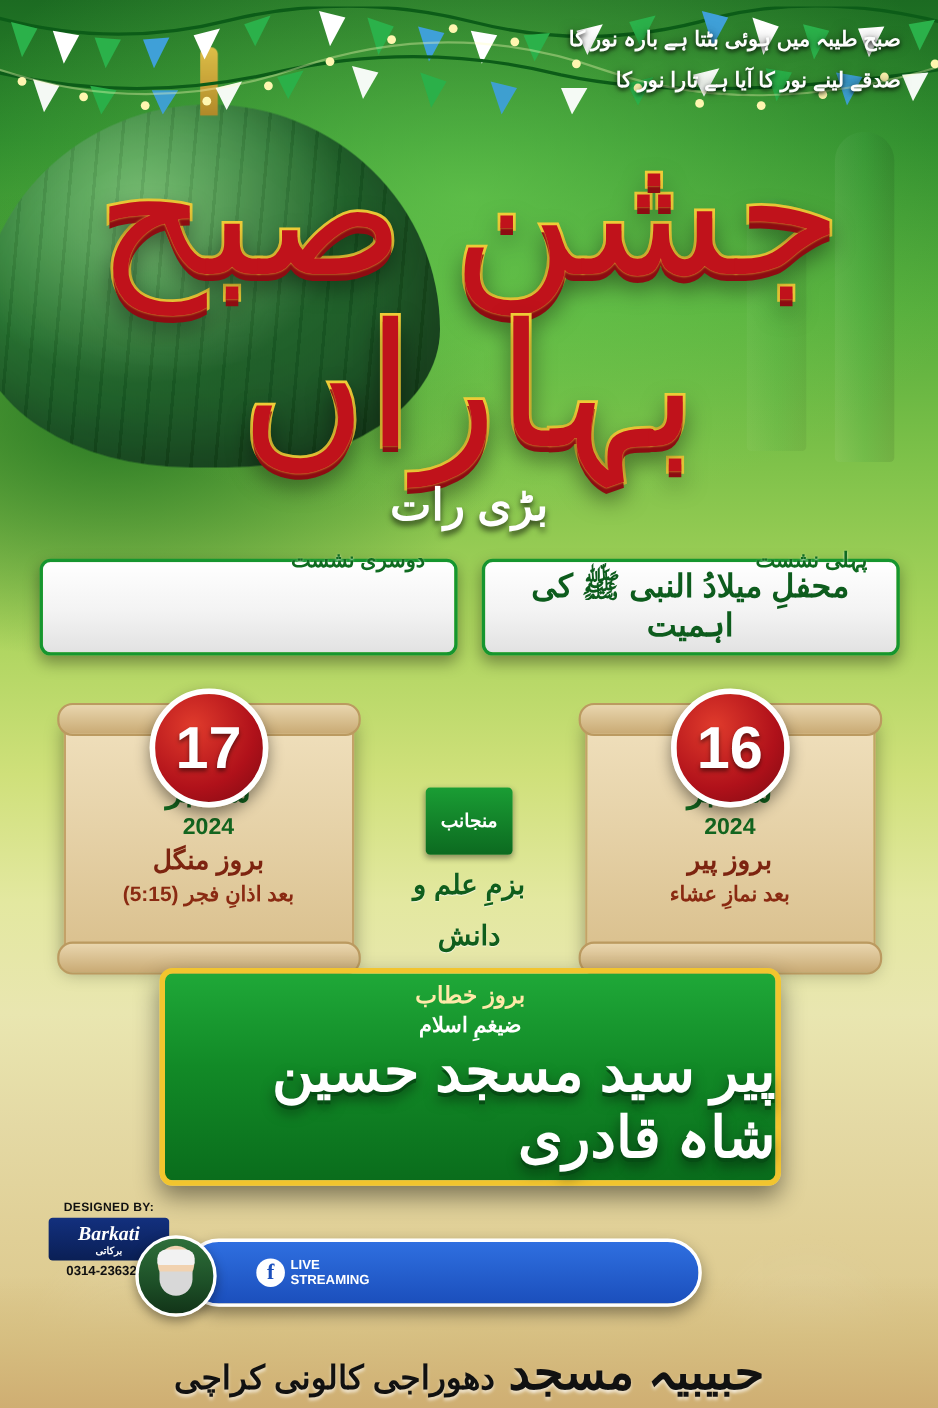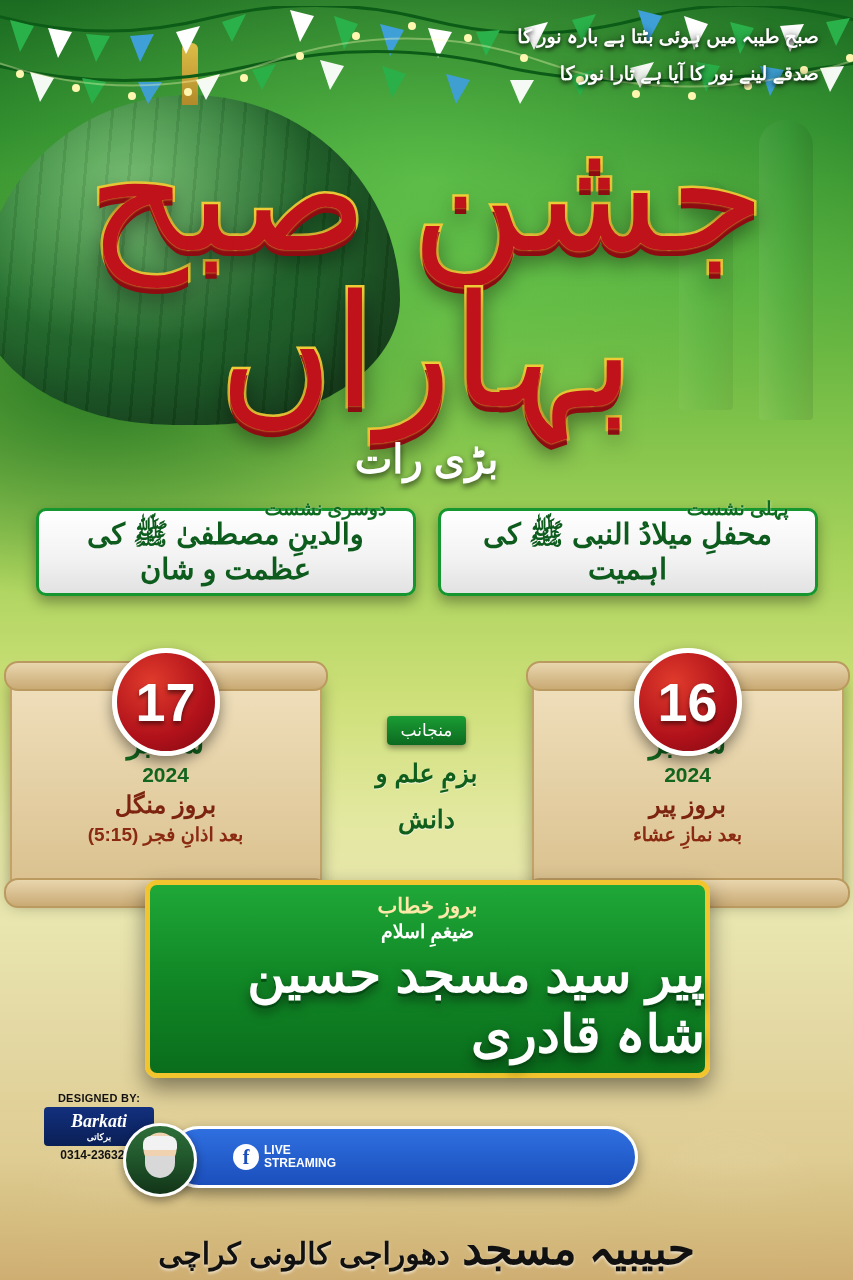--- a/index.html
+++ b/index.html
@@ -162,22 +162,22 @@
     padding: 0 14px; text-align: center; line-height: 1.2;
   }
 
   
   .dates {
     position: absolute; top: 630px; left: 0; right: 0;
     display: flex; flex-direction: row-reverse; justify-content: center; align-items: flex-start; gap: 30px;
   }
   .scroll {
     position: relative;
-    width: 312px; height: 225px;
-    margin-top: 42px;
+    width: 264px; height: 225px;
+    margin-top: 20px;
     background: linear-gradient(180deg,#f0e0bd 0%, #e6d2a8 45%, #d9bf8c 100%);
     border: 2px solid #c3a268;
     border-radius: 6px;
     box-shadow: 0 8px 16px rgba(0,0,0,0.35);
   }
   .scroll:before, .scroll:after {
     content:"";
     position: absolute; left: -8px; right: -8px; height: 26px;
     background: linear-gradient(180deg,#e9d6ae,#c9aa74);
     border: 2px solid #bb9a60; border-radius: 14px;
@@ -207,22 +207,22 @@
     z-index: 3;
   }
 
   .mid-tag {
     width: 150px; margin-top: 86px;
     text-align: center; direction: rtl;
   }
   .mid-tag .ribbon {
     display: inline-block;
     background: linear-gradient(180deg,#1a9d34,#0c6a20);
-    color: #fff; font-size: 17px; font-weight: normal;
-    padding: 4px 14px; border-radius: 4px;
+    color: #fff; font-size: 17px; font-weight: bold;
+    padding: 20px 14px; border-radius: 4px;
     box-shadow: 0 3px 6px rgba(0,0,0,0.4);
   }
   .mid-tag .mt-line {
     margin-top: 12px;
     font-size: 25px; font-weight: bold; color: #0f5e1c;
     line-height: 1.35;
     text-shadow: 0 1px 1px rgba(255,255,255,0.7);
   }
 
   
@@ -416,21 +416,20 @@
     <div class="title-sub">بڑی رات</div>
   </div>
 
   <div class="sessions">
     <div class="session">
       <div class="label">پہلی نشست</div>
       <div class="txt">محفلِ میلادُ النبی ﷺ کی اہمیت</div>
     </div>
     <div class="session">
       <div class="label">دوسری نشست</div>
-      <div class="txt">والدینِ مصطفیٰ ﷺ کی عظمت و شان</div>
     </div>
   </div>
 
   <div class="dates">
 
     <div class="scroll">
       <div class="daybadge">16</div>
       <div class="scroll-inner">
         <div class="d-month">ستمبر</div>
         <div class="d-year">2024</div>

